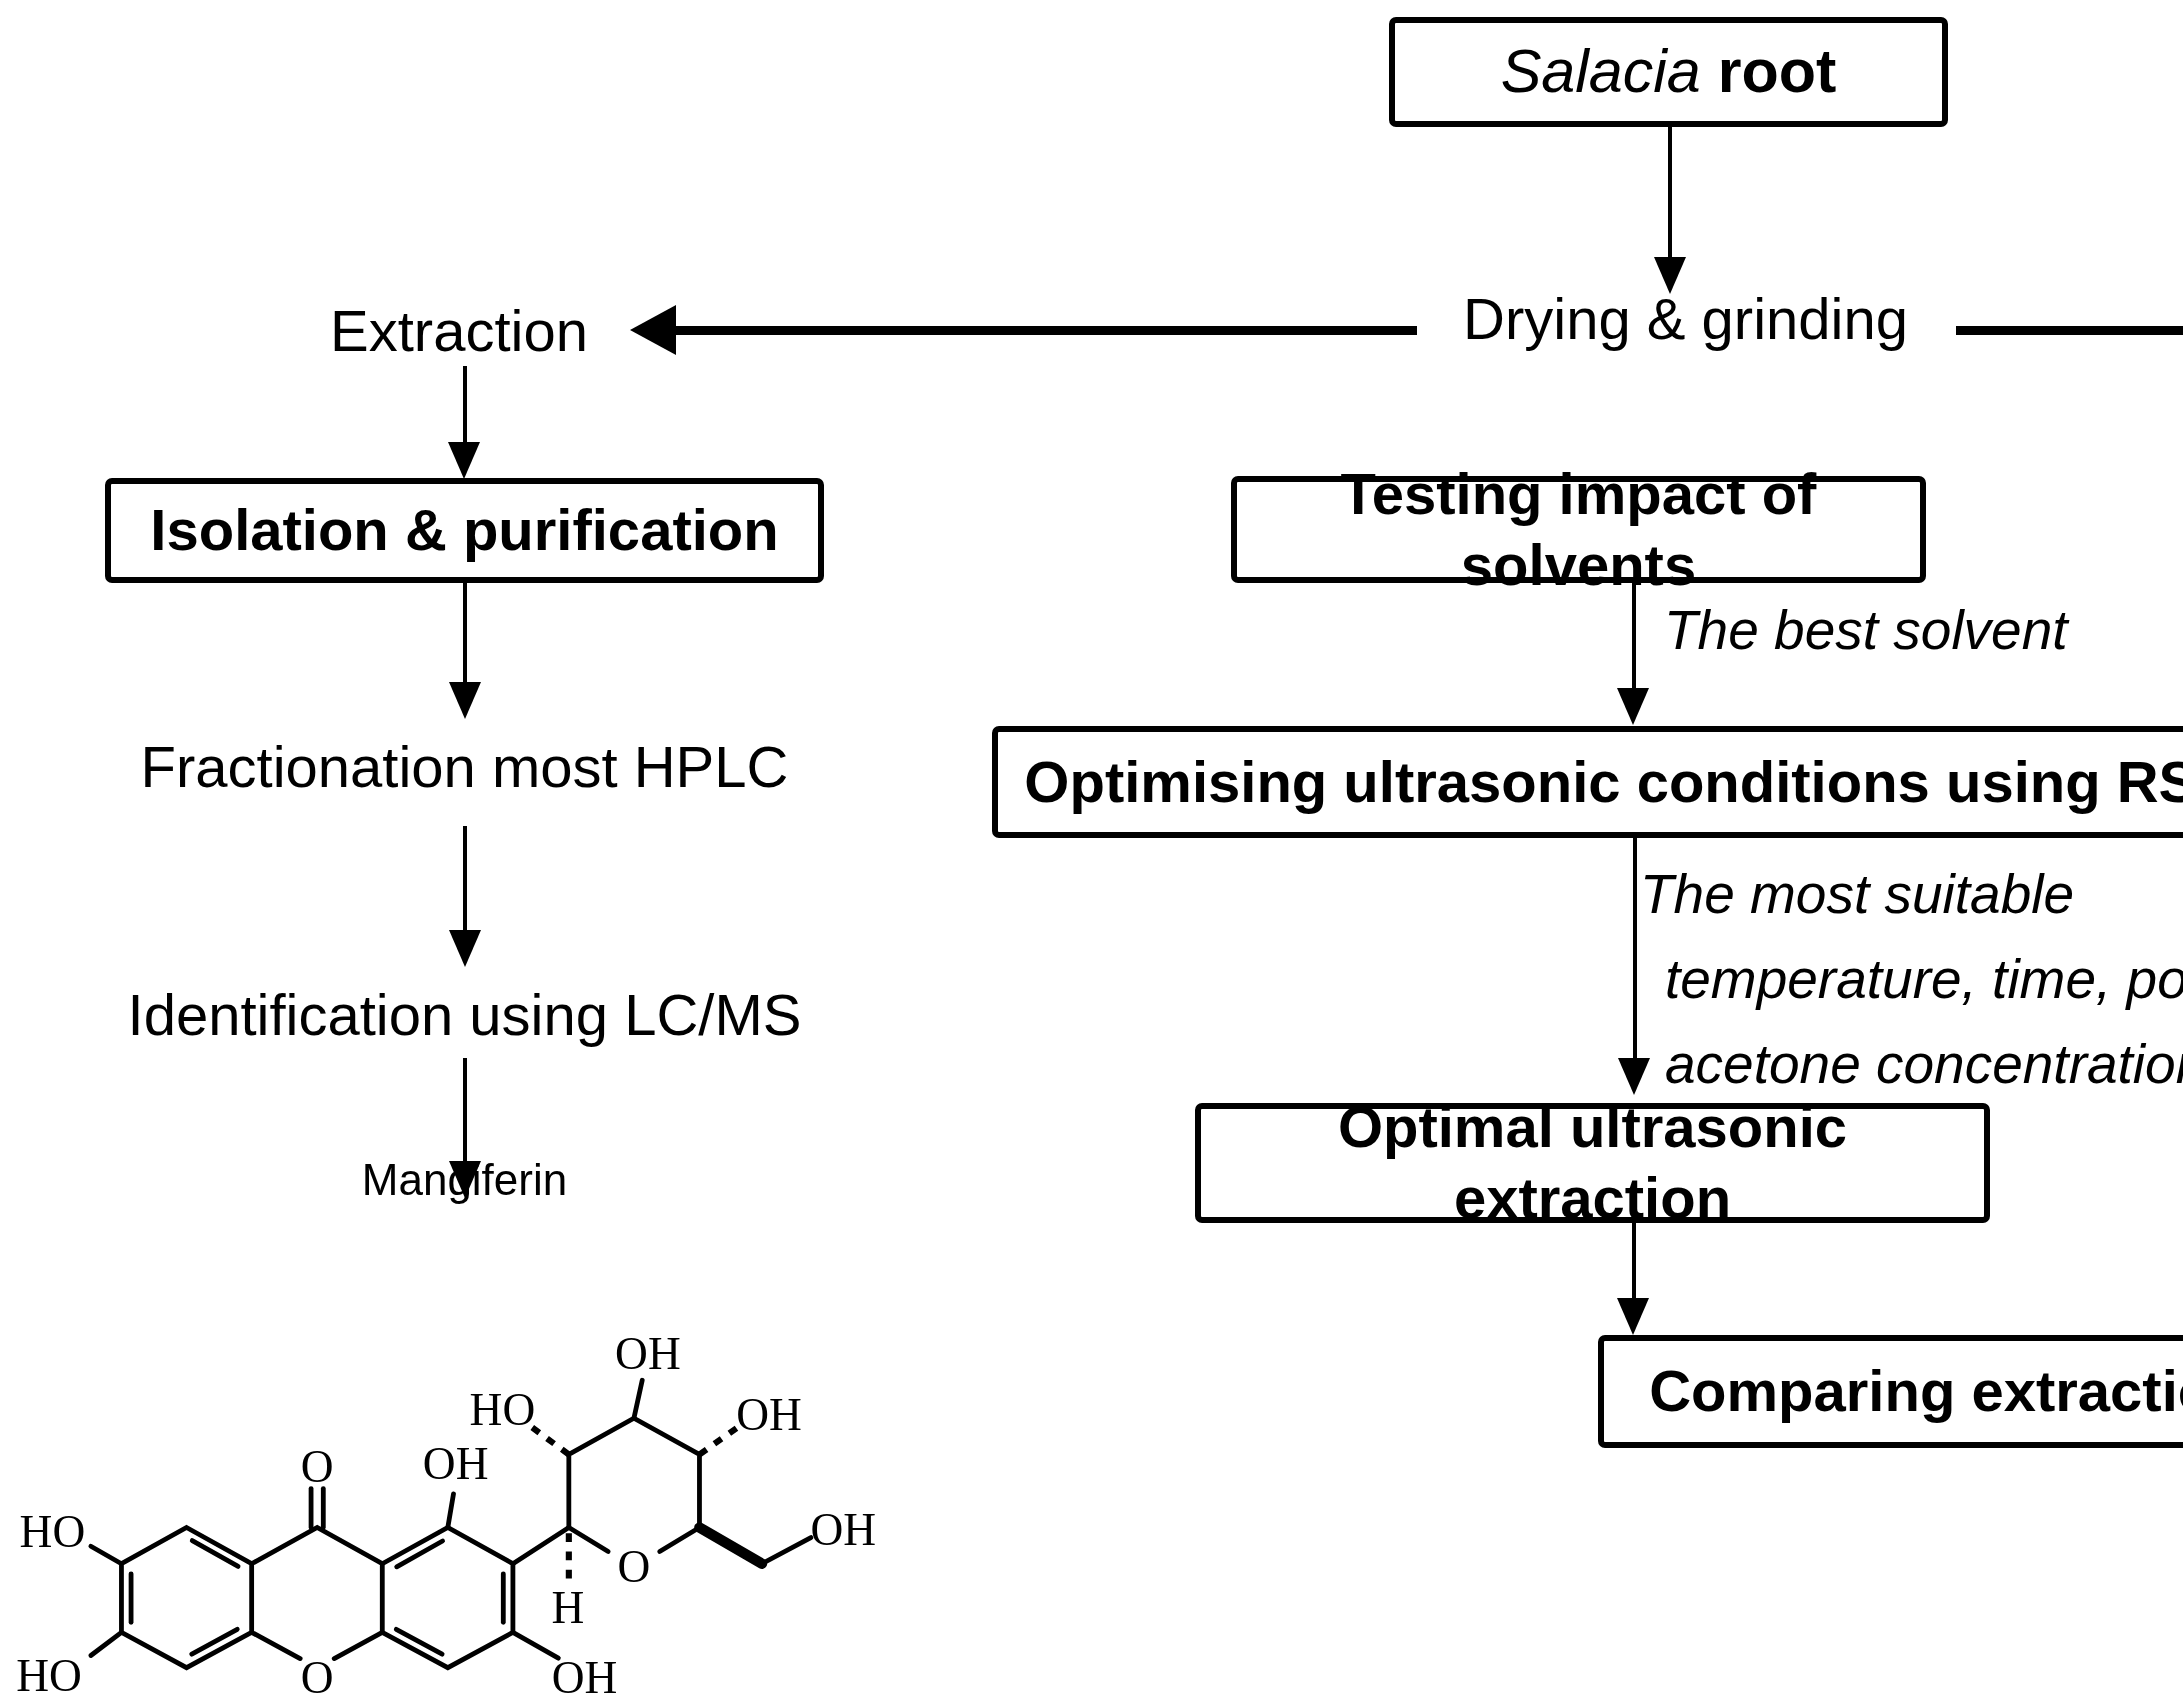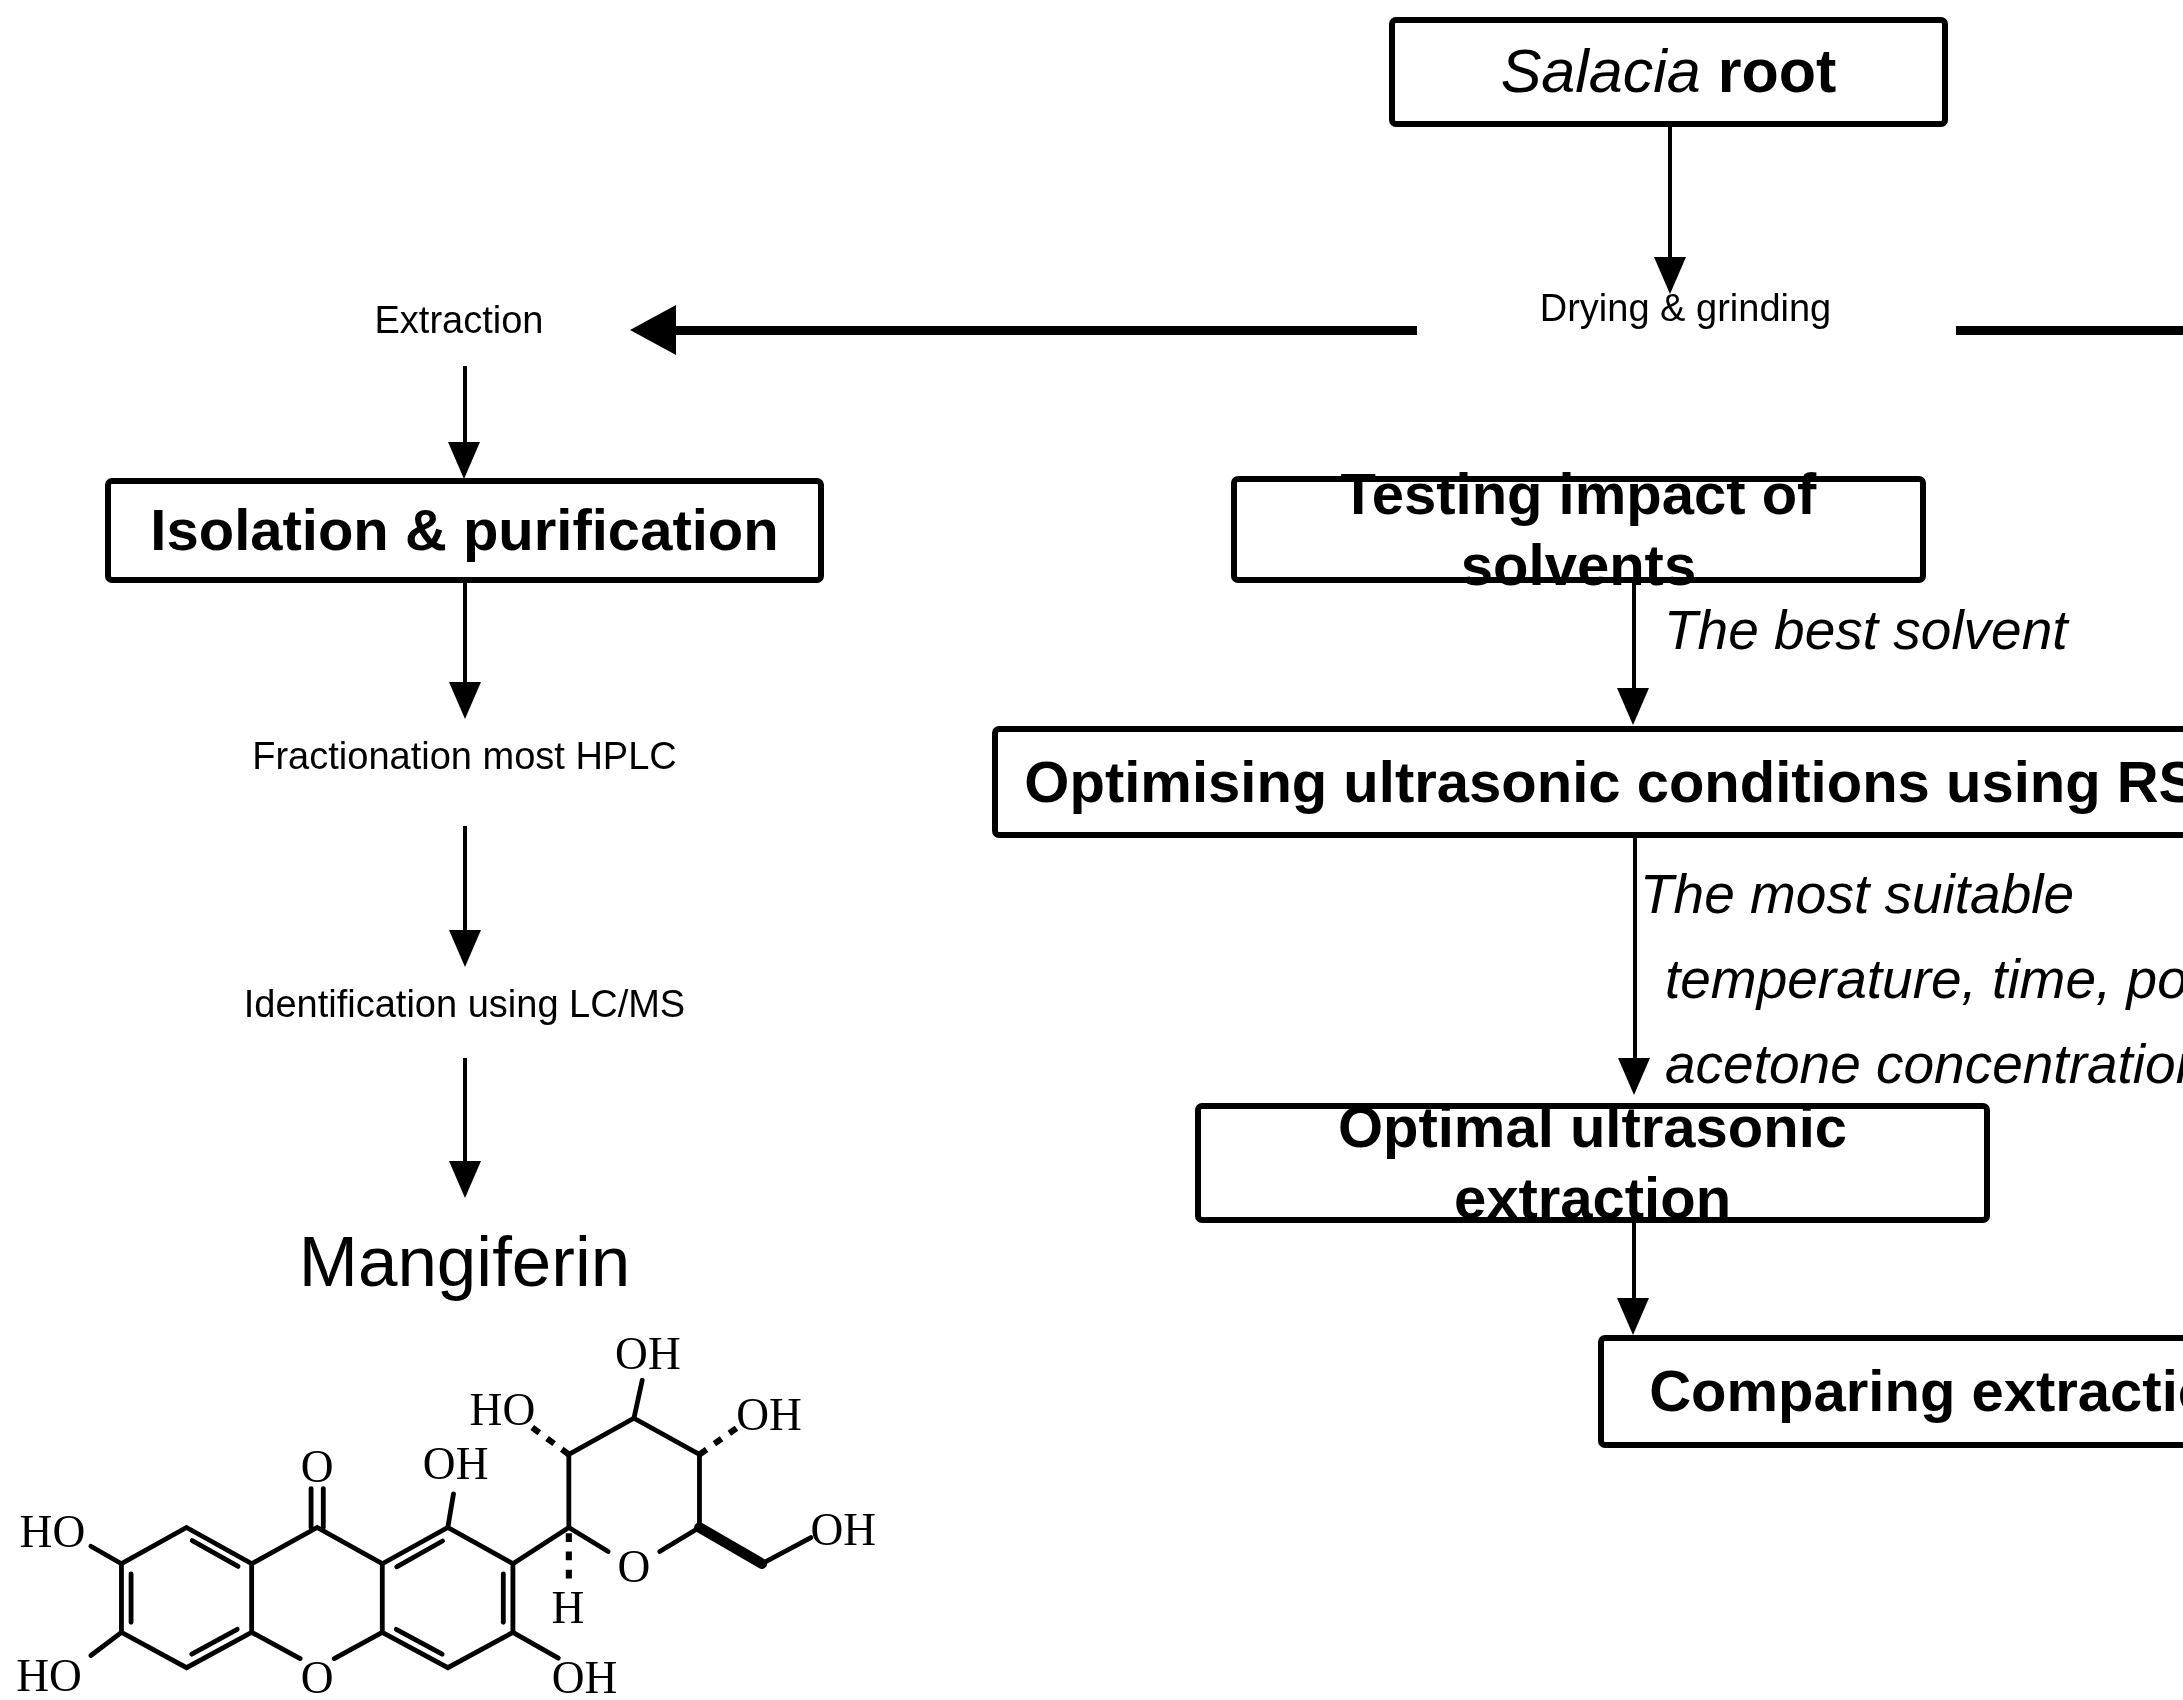--- a/index.html
+++ b/index.html
@@ -2,21 +2,21 @@
 <html style="font-size:7px"><head>
 <meta charset="utf-8">
 <style>
   html,body{margin:0;padding:0;background:#ffffff}
   body{width:3271px;height:1700px;overflow:hidden}
   #canvas{position:absolute;left:0;top:0;width:3271px;height:1700px;
           font-family:"Liberation Sans",sans-serif;color:#000;background:#fff}
   .box{position:absolute;box-sizing:border-box;border:6.5px solid #000;border-radius:7px;
        background:#fff;display:flex;align-items:center;justify-content:center;
        text-align:center;font-weight:bold;font-size:58px;line-height:1.22;color:#000}
-  .lbl{position:absolute;font-size:38px;line-height:1.05;white-space:nowrap;color:#000}
+  .lbl{position:absolute;font-size:58px;line-height:1.05;white-space:nowrap;color:#000}
   .ctr{text-align:center;white-space:nowrap}
   .b{font-weight:normal}
   .i{font-style:italic;font-size:55px}
   .big{font-size:61px}
   .vline{position:absolute;width:4.4px;background:#000}
   .hline{position:absolute;height:8.7px;background:#000}
   .ar-d{position:absolute;width:0;height:0;
         border-left:16.6px solid transparent;border-right:16.6px solid transparent;
         border-top:37px solid #000}
   .ar-l{position:absolute;width:0;height:0;
@@ -54,21 +54,21 @@
   </div>
 
   <div class="box" style="left:1598px;top:1335px;width:1369px;height:113px">
     <span>Comparing extraction efficiency of mangiferin</span>
   </div>
 
   <div class="lbl ctr" style="left:306px;top:301px;width:306px">Extraction</div>
   <div class="lbl ctr" style="left:1419px;top:289px;width:533px">Drying &amp; grinding</div>
   <div class="lbl ctr" style="left:87px;top:737px;width:755px">Fractionation most HPLC</div>
   <div class="lbl ctr" style="left:87px;top:985px;width:755px">Identification using LC/MS</div>
-  <div class="lbl ctr b" style="left:87px;top:1225px;width:755px;font-size:71px">Mangiferin</div>
+  <div class="lbl ctr b" style="left:87px;top:1157px;width:755px;font-size:44px">Mangiferin</div>
 
   <div class="lbl i" style="left:1664px;top:602px">The best solvent</div>
   <div class="lbl i" style="left:1640px;top:866px">The most suitable</div>
   <div class="lbl i" style="left:1665px;top:951px">temperature, time, power,</div>
   <div class="lbl i" style="left:1665px;top:1036px">acetone concentration</div>
 
   <div class="vline" style="left:1668px;top:127px;height:131px"></div>
   <div class="ar-d" style="left:1654px;top:257px"></div>
 
   <div class="hline" style="left:675px;top:326px;width:742px"></div>

